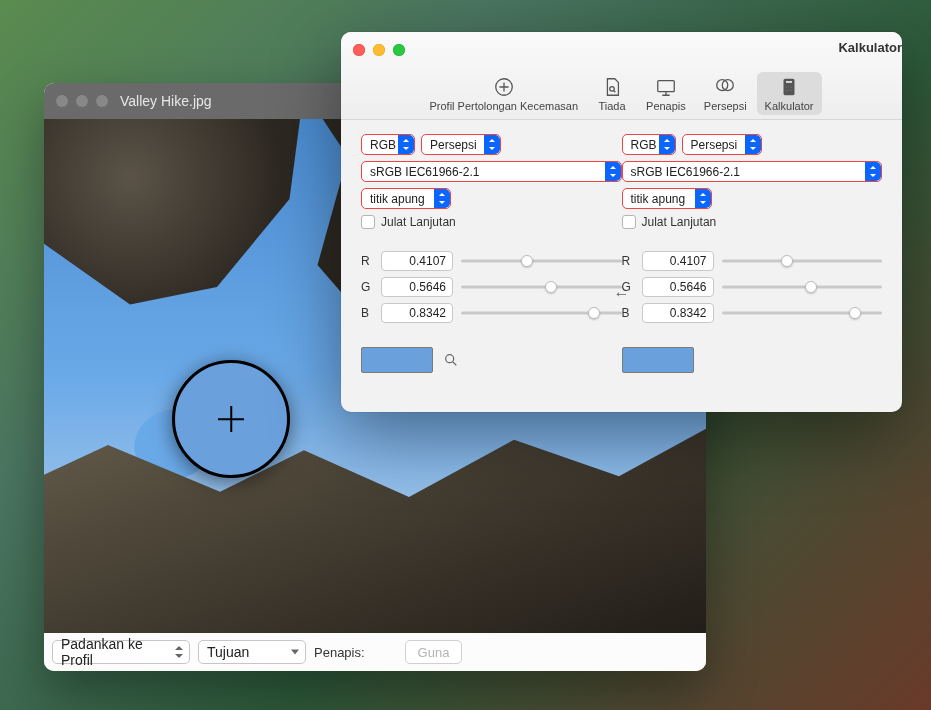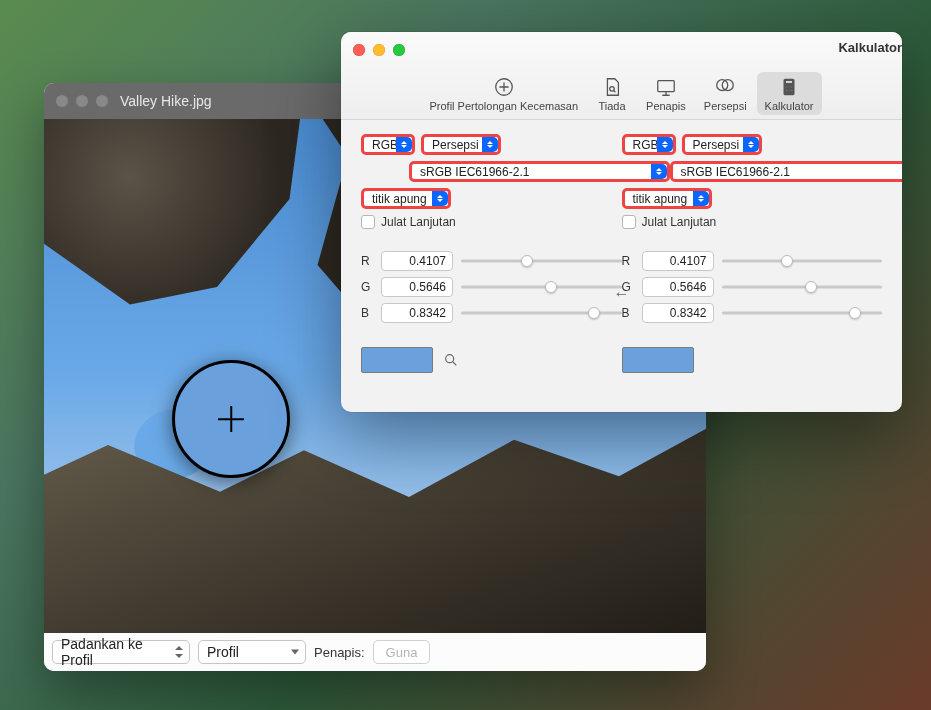--- a/index.html
+++ b/index.html
@@ -85,21 +85,21 @@
   content: ""; position: absolute; right: 6px; top: 5px;
   width: 0; height: 0;
   border-left: 4px solid transparent; border-right: 4px solid transparent;
   border-bottom: 4px solid #666;
 }
 .selectish.updown::after { border-top: 4px solid #666; bottom: 5px; top: auto; transform: none; }
 .selectish.down::after { border-top: 5px solid #666; }
 .btn-disabled {
   height: 24px; padding: 0 12px; background: #fff;
   border: 1px solid #d0d0d0; border-radius: 5px;
-  color: #b4b4b4; font-size: 13px; display: flex; align-items: center;
+  color: #b4b4b4; font-size: 13px; display: flex; align-items: center; margin-left: 32px;
 }
 .tb-label { font-size: 13px; color: #333; }
 
 
 .cs-window {
   position: absolute; left: 341px; top: 32px;
   width: 561px; height: 380px;
   background: #f2f2f2;
   border-radius: 10px;
   box-shadow: 0 24px 70px rgba(0,0,0,.4), 0 0 0 1px rgba(0,0,0,.05);
@@ -130,36 +130,36 @@
 .cs-tab.active { background: #dcdcdc; }
 .cs-tab .ic { width: 22px; height: 22px; display: flex; align-items: center; justify-content: center; }
 .cs-tab svg { stroke: #555; fill: none; stroke-width: 1.4; }
 
 .cs-body { flex: 1; display: flex; padding: 14px 20px 12px 20px; gap: 0; position: relative; }
 .panel { flex: 1; display: flex; flex-direction: column; gap: 6px; }
 .row { display: flex; gap: 6px; align-items: center; }
 
 .mac-select {
   height: 21px; background: #fff;
-  border: 3px solid #ef4444; border-radius: 5px;
+  border: 1px solid #ef4444; border-radius: 5px;
   display: inline-flex; align-items: center; padding: 0 20px 0 8px;
   position: relative; font-size: 12px; color: #222;
 }
 .mac-select .chip {
   position: absolute; right: 0; top: 0; bottom: 0;
   width: 16px; background: #0a66ff; border-radius: 0 5px 5px 0;
 }
 .mac-select .chip::before, .mac-select .chip::after {
   content: ""; position: absolute; left: 50%; transform: translateX(-50%);
   width: 0; height: 0;
   border-left: 3px solid transparent; border-right: 3px solid transparent;
 }
 .mac-select .chip::before { top: 4px; border-bottom: 3px solid #fff; }
 .mac-select .chip::after  { bottom: 4px; border-top: 3px solid #fff; }
-.mac-select.full { width: 100%; margin-left: 48px; }
+.mac-select.full { width: 100%; }
 
 .check { display: flex; align-items: center; gap: 6px; font-size: 12px; color: #333; }
 .checkbox { width: 14px; height: 14px; border: 1px solid #b5b5b5; border-radius: 3px; background: #fff; }
 
 .chanrow { display: flex; align-items: center; gap: 8px; }
 .chanlabel { width: 12px; font-size: 12px; color: #333; }
 .numfield {
   width: 72px; height: 20px; background: #fff;
   border: 1px solid #c8c8c8; border-radius: 4px;
   font-size: 12px; color: #222; text-align: right;
@@ -210,21 +210,21 @@
     <div class="loupe">
       <div class="crosshair"></div>
     </div>
   </div>
 
   <div class="img-toolbar">
     <div class="selectish updown" style="width:138px">
       <span>Padankan ke Profil</span>
     </div>
     <div class="selectish down" style="width:108px">
-      <span>Profil</span>
+      <span>Tujuan</span>
     </div>
     <span class="tb-label">Penapis:</span>
     <div class="btn-disabled">
       <span>Guna</span>
     </div>
   </div>
 </div>
 
 <div class="cs-window">
   <div class="cs-titlebar">

